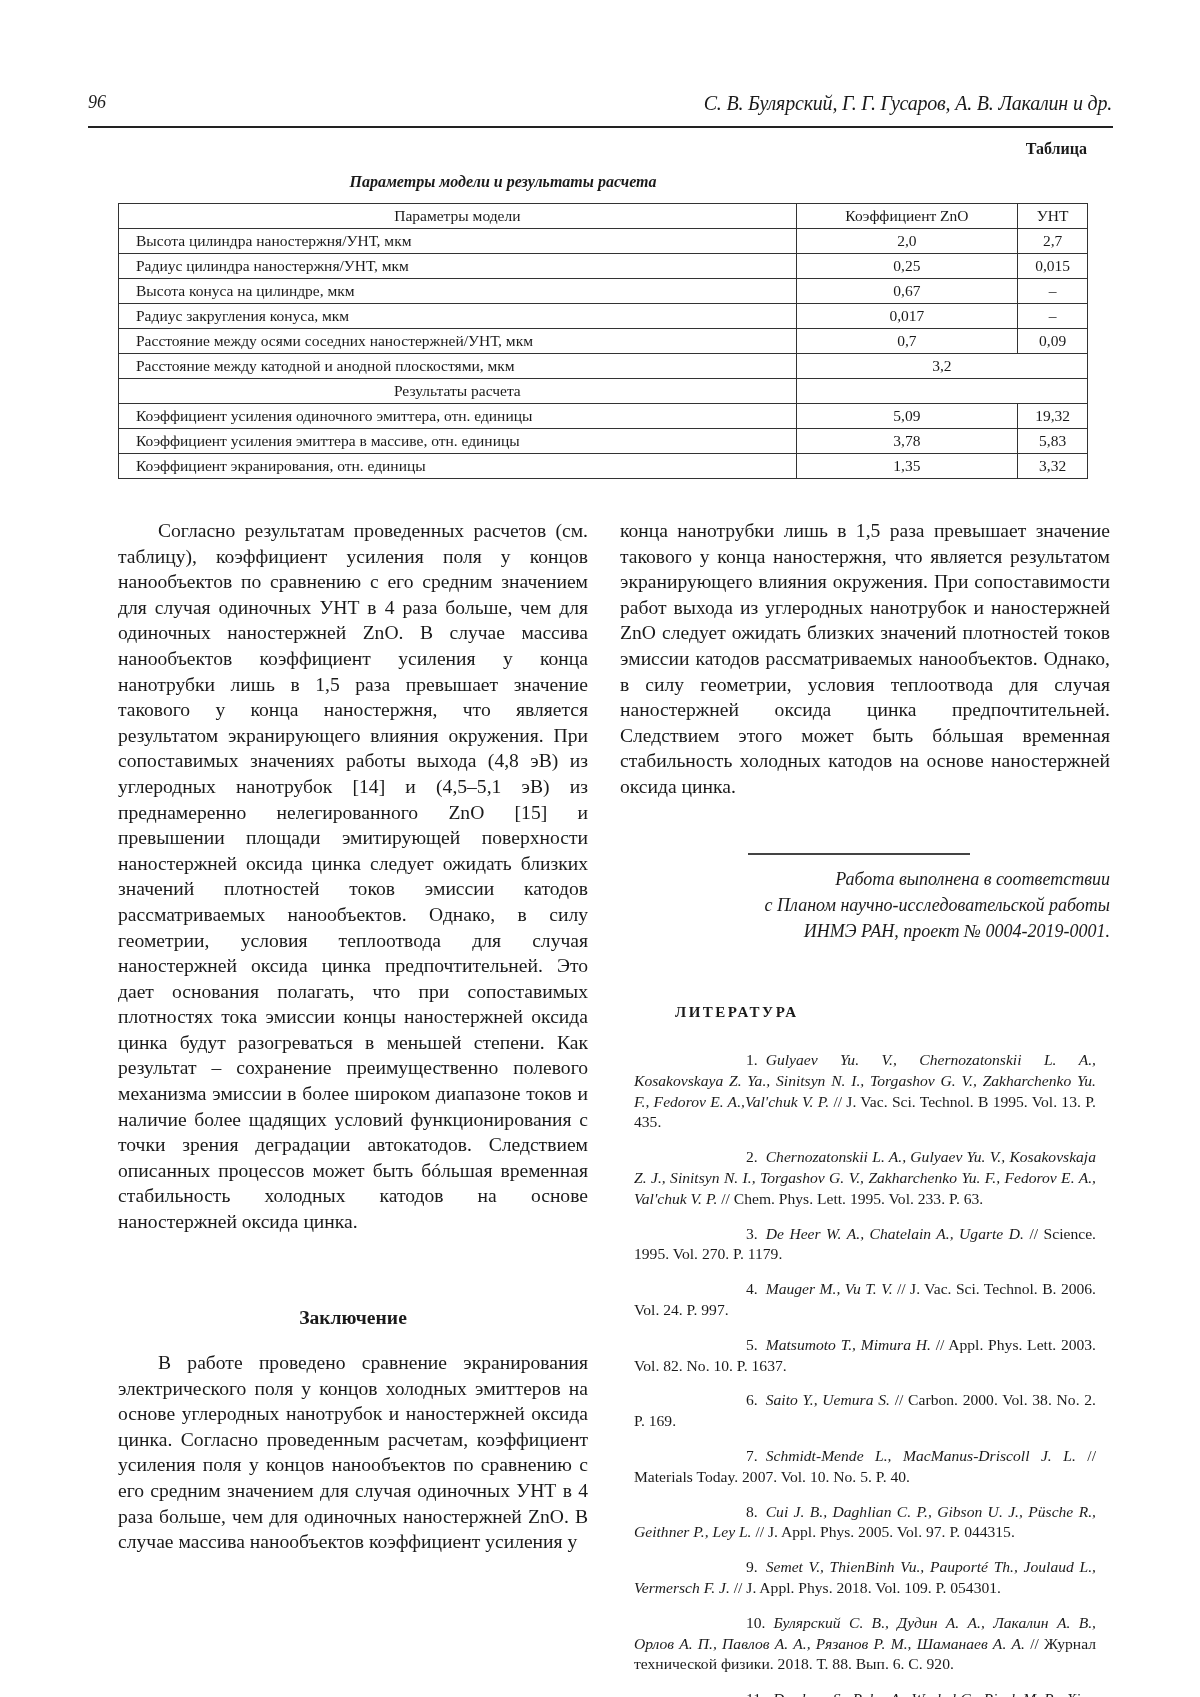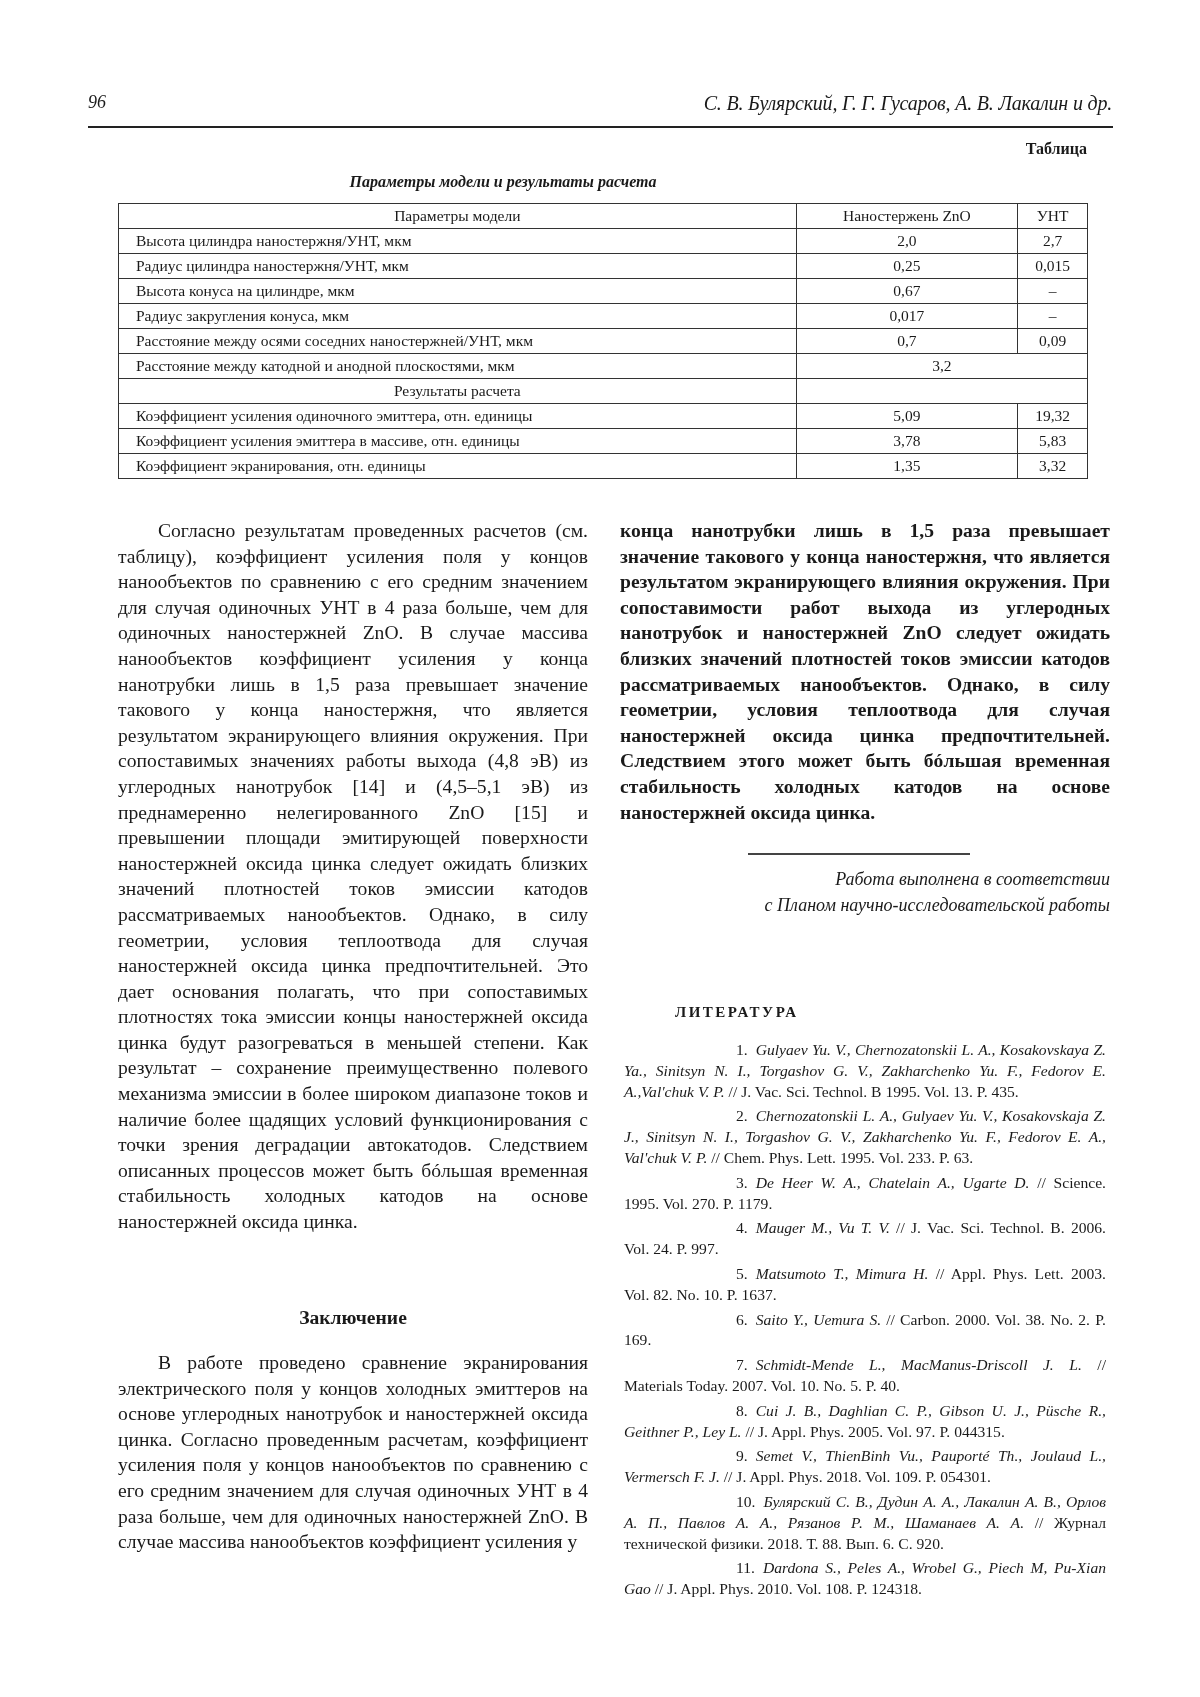--- a/index.html
+++ b/index.html
@@ -16,50 +16,50 @@
                  font-size:15.5px; }
   table.params td { border:1.5px solid #333; height:24px; padding:0 17px; line-height:24px; white-space:nowrap; }
   table.params td.c1 { width:645px; text-align:left; }
   table.params td.c2 { width:187px; text-align:center; }
   table.params td.c3 { text-align:center; }
   table.params td.center { text-align:center; }
 
   .col { position:absolute; font-size:19.6px; line-height:25.6px; text-align:justify; }
   .col p { margin:0; text-indent:40px; }
   .left-col { left:118px; top:518px; width:470px; }
-  .right-col { left:620px; top:518px; width:490px;font-weight:bold; }
+  .right-col { left:620px; top:518px; width:490px; }
   .section-title { position:absolute; left:118px; width:470px; top:1307px; text-align:center;
                    font-size:19.6px; font-weight:bold; }
   .concl { position:absolute; left:118px; top:1350px; width:470px; font-size:19.6px; line-height:25.6px; text-align:justify; }
   .concl p { margin:0; text-indent:40px; }
 
   .ack-rule { left:748px; top:853px; width:222px; height:0; border-top:2px solid #444; }
   .ack { position:absolute; left:620px; width:490px; top:866px; font-size:18px; line-height:26px;
          font-style:italic; text-align:right; }
   .lit-title { left:675px; top:1004px; font-size:15px; font-weight:bold; letter-spacing:2.5px; }
   .refs { position:absolute; left:620px; top:1036px; width:490px; font-size:15.6px; line-height:20.8px; text-align:justify; }
-  .refs .ref { margin:4px; text-indent:56px; }
+  .refs .ref { margin:14px; text-indent:56px; }
   .refs i { font-style:italic; }
   .refs .num { display:inline-block; margin-right:8px; }
 </style>
 </head>
 <body>
 
 <div class="abs page-num">96</div>
 <div class="abs running-head">С. В. Булярский, Г. Г. Гусаров, А. В. Лакалин и др.</div>
 <div class="abs head-rule"></div>
 
 <div class="abs table-label">Таблица</div>
 <div class="abs table-caption">Параметры модели и результаты расчета</div>
 
 <table class="params">
   <tbody>
       <tr>
     <td class="c1 center">Параметры модели</td>
-    <td class="c2">Наностержень ZnO</td>
+    <td class="c2">Коэффициент ZnO</td>
     <td class="c3">УНТ</td>
   </tr>
   <tr>
     <td class="c1">Высота цилиндра наностержня/УНТ, мкм</td>
     <td class="c2">2,0</td>
     <td class="c3">2,7</td>
   </tr>
   <tr>
     <td class="c1">Радиус цилиндра наностержня/УНТ, мкм</td>
     <td class="c2">0,25</td>
@@ -116,20 +116,21 @@
 </div>
 
 <div class="col right-col">
   <p style="text-indent:0">конца нанотрубки лишь в 1,5 раза превышает значение такового у конца наностержня, что является результатом экранирующего влияния окружения. При сопоставимости работ выхода из углеродных нанотрубок и наностержней ZnO следует ожидать близких значений плотностей токов эмиссии катодов рассматриваемых нанообъектов. Однако, в силу геометрии, условия теплоотвода для случая наностержней оксида цинка предпочтительней. Следствием этого может быть бóльшая временная стабильность холодных катодов на основе наностержней оксида цинка.</p>
 </div>
 
 <div class="abs ack-rule"></div>
 <div class="ack">
   <div>Работа выполнена в соответствии</div>
   <div>с Планом научно-исследовательской работы</div>
+  <div>ИНМЭ РАН, проект № 0004-2019-0001.</div>
 </div>
 
 <div class="abs lit-title">ЛИТЕРАТУРА</div>
 
 <div class="refs">
   <p class="ref"><span class="num">1.</span><i>Gulyaev Yu. V., Chernozatonskii L. A., Kosakovskaya Z. Ya., Sinitsyn N. I., Torgashov G. V., Zakharchenko Yu. F., Fedorov E. A.,Val'chuk V. P.</i> <span>// J. Vac. Sci. Technol. B 1995. Vol. 13. P. 435.</span></p>
   <p class="ref"><span class="num">2.</span><i>Chernozatonskii L. A., Gulyaev Yu. V., Kosakovskaja Z. J., Sinitsyn N. I., Torgashov G. V., Zakharchenko Yu. F., Fedorov E. A., Val'chuk V. P.</i> <span>// Chem. Phys. Lett. 1995. Vol. 233. P. 63.</span></p>
   <p class="ref"><span class="num">3.</span><i>De Heer W. A., Chatelain A., Ugarte D.</i> <span>// Science. 1995. Vol. 270. P. 1179.</span></p>
   <p class="ref"><span class="num">4.</span><i>Mauger M., Vu T. V.</i> <span>// J. Vac. Sci. Technol. B. 2006. Vol. 24. P. 997.</span></p>
   <p class="ref"><span class="num">5.</span><i>Matsumoto T., Mimura H.</i> <span>// Appl. Phys. Lett. 2003. Vol. 82. No. 10. P. 1637.</span></p>

